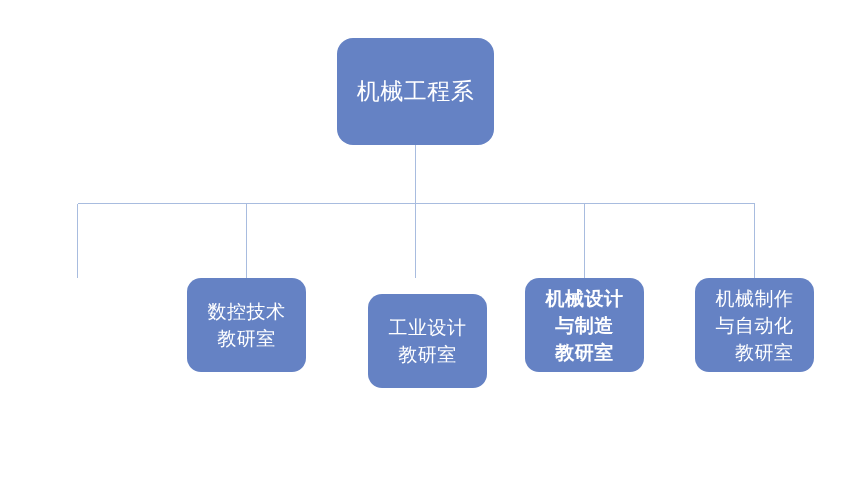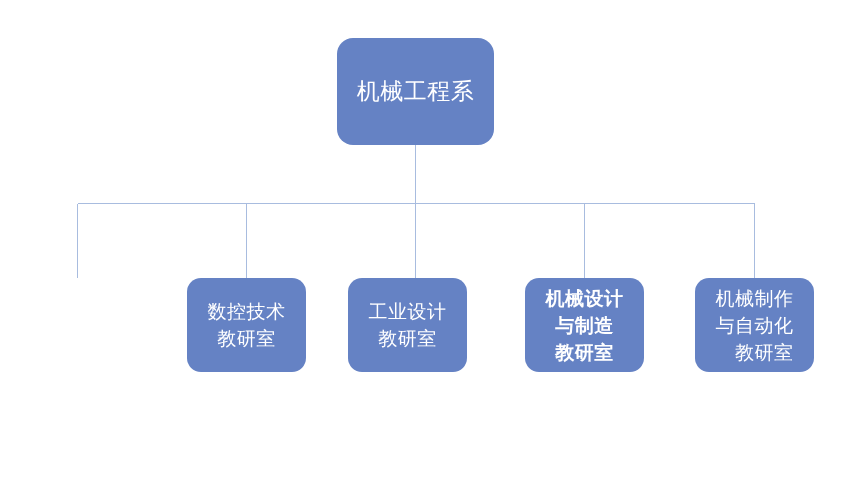--- a/index.html
+++ b/index.html
@@ -56,21 +56,21 @@
     font-size: 19px;
     line-height: 27px;
   }
   .node-label {
     display: block;
     padding: 0 4px;
     white-space: pre-line;
   }
   .child-0 { left: 18px; }
   .child-1 { left: 187px; }
-  .child-2 { left: 348px; }
+  .child-2 { left: 368px; margin-top: 16px; }
   .child-3 { left: 525px; font-weight: bold; }
   .child-4 { left: 695px; text-align: right; }
 </style>
 </head>
 <body>
 
 <div id="org-chart">
 
   <svg class="connector-layer" viewBox="0 0 846 491" width="846" height="491" xmlns="http://www.w3.org/2000/svg">
     <g stroke="#A8BCDF" stroke-width="1.6" fill="none" shape-rendering="crispEdges">

